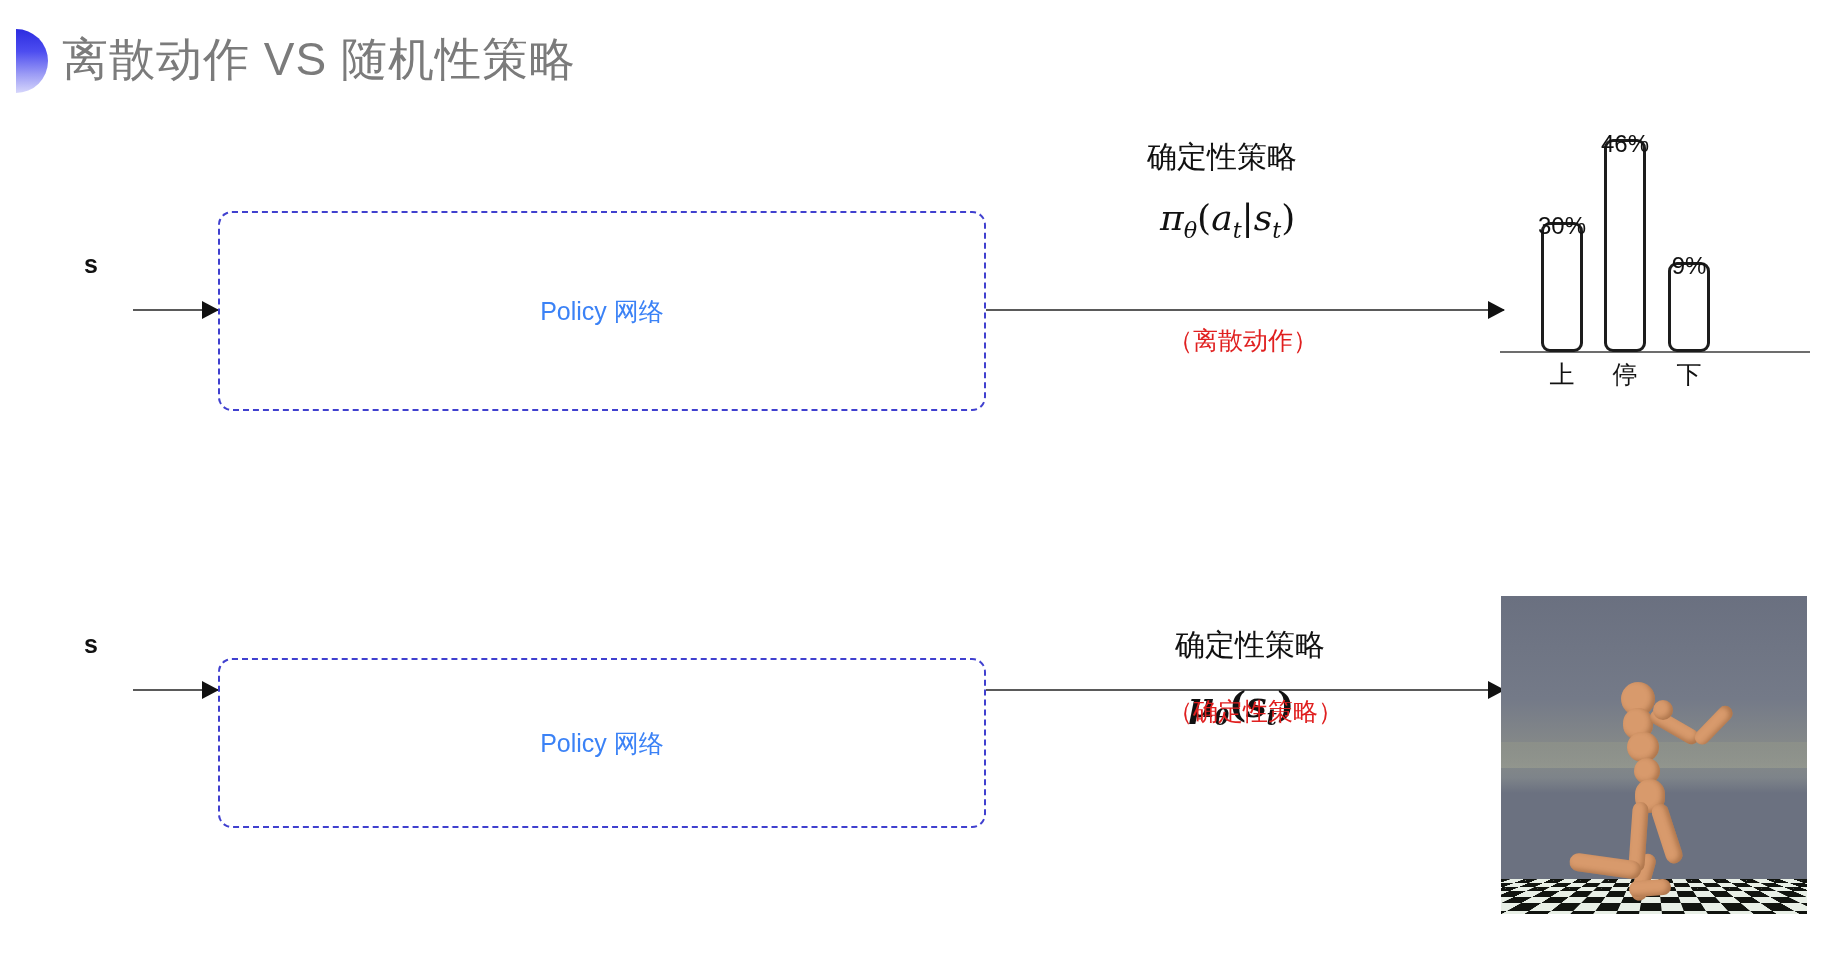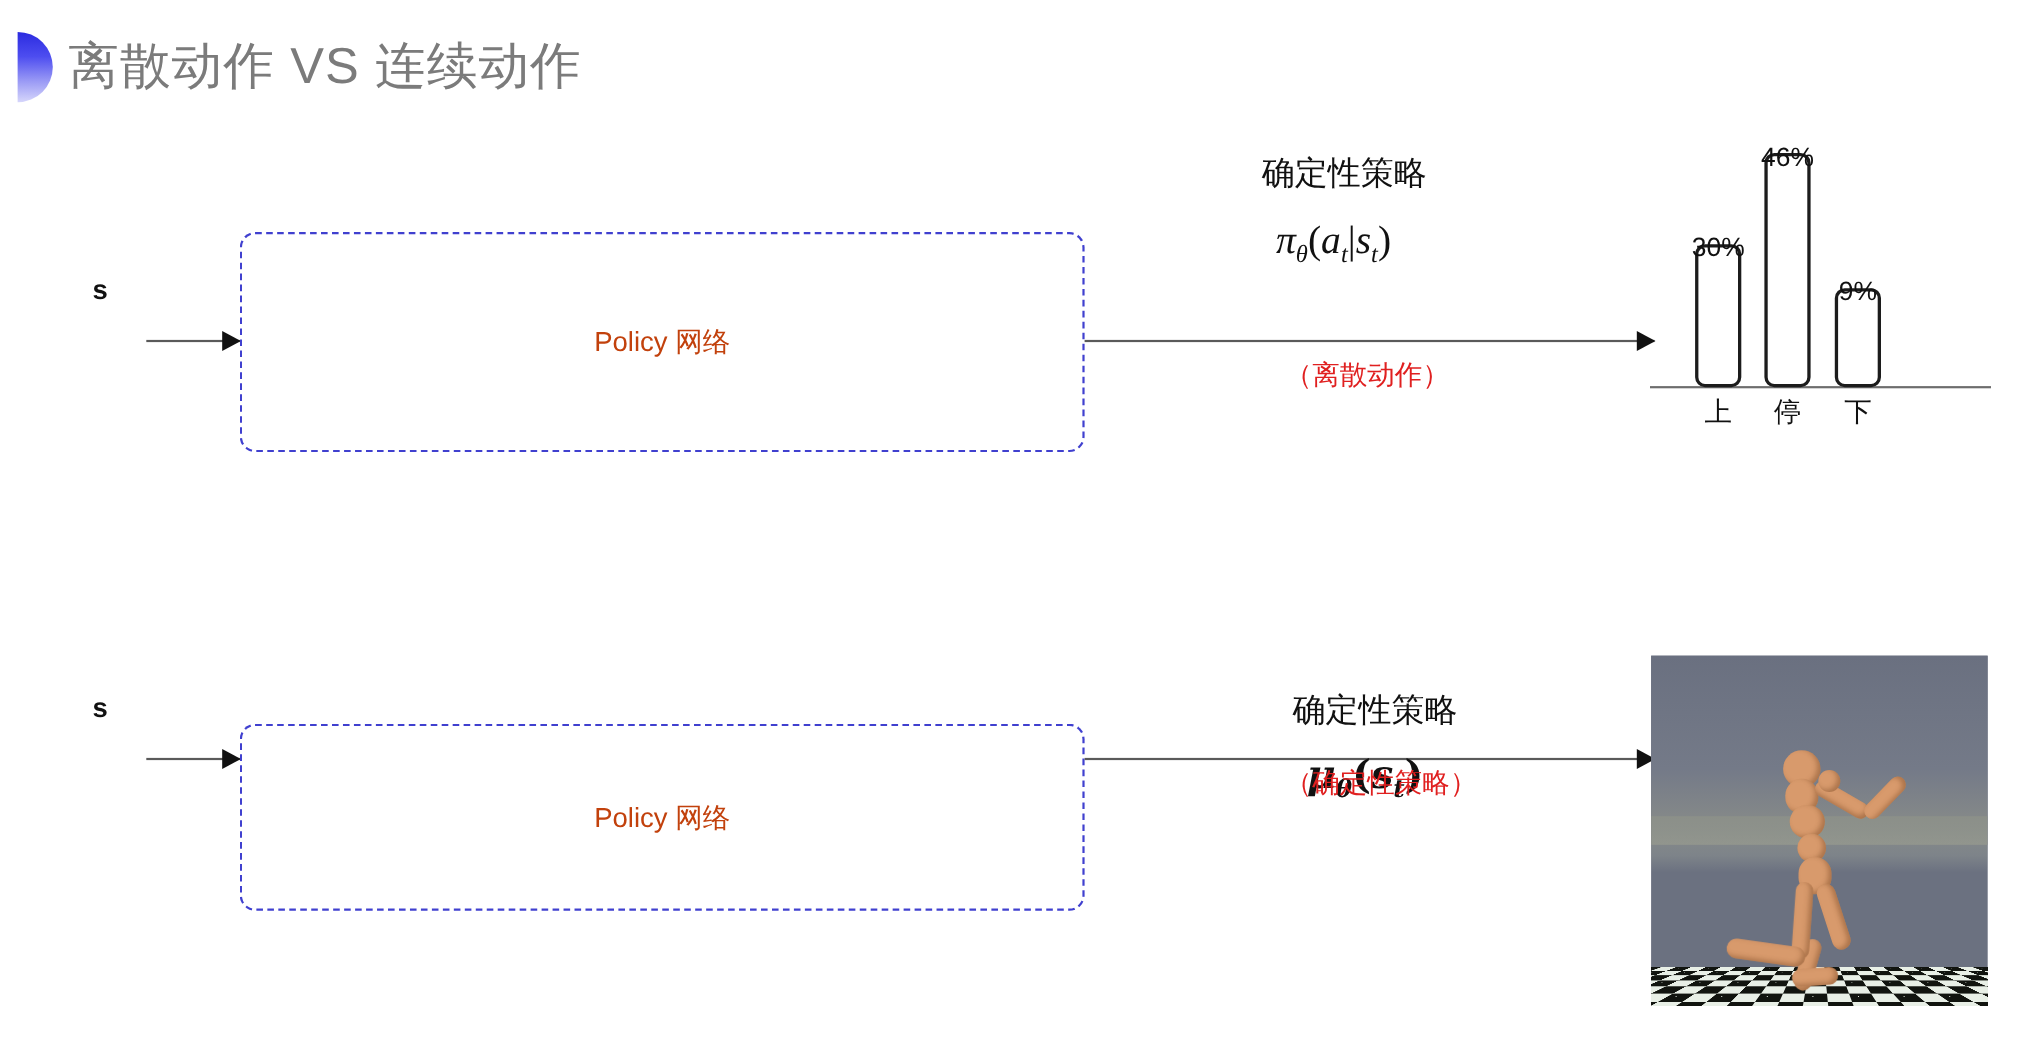--- a/index.html
+++ b/index.html
@@ -47,21 +47,21 @@
     background: transparent;
   }
   .policy-box-label {
     position: absolute;
     left: 0;
     right: 0;
     top: 50%;
     transform: translateY(-50%);
     text-align: center;
     font-size: 25px;
-    color: #c2410c;
+    color: #3b82f6;
     white-space: nowrap;
   }
 
   .state-label {
     position: absolute;
     font-size: 25px;
     font-weight: bold;
     color: #111111;
   }
 
@@ -206,34 +206,34 @@
     width: 7px; height: 966px;
     background: #ffffff;
   }
 </style>
 </head>
 <body>
 
 <div id="left-edge-band"></div>
 
 <div id="title-bullet"></div>
-<div id="page-title">离散动作 VS 连续动作</div>
+<div id="page-title">离散动作 VS 随机性策略</div>
 
 <div class="state-label" style="left:84px; top:250px;">s</div>
 <div class="arrow" style="left:133px; top:309px; width:85px;"></div>
 
 <div class="policy-box" style="left:218px; top:211px; width:768px; height:200px;">
   <div class="policy-box-label">Policy 网络</div>
 </div>
 
 <div class="arrow" style="left:986px; top:309px; width:518px;"></div>
 
 <div class="policy-name" style="left:1147px; top:137px;">确定性策略</div>
 
-<div class="policy-formula" style="left:1160px; top:197px;font-family:Liberation Serif, serif;">
+<div class="policy-formula" style="left:1160px; top:197px;">
   <span>π</span><span class="sub">θ</span><span class="up">(</span><span>a</span><span class="sub">t</span><span class="up">|</span><span>s</span><span class="sub">t</span><span class="up">)</span>
 </div>
 
 <div class="action-note" style="left:1168px; top:324px;">（离散动作）</div>
 
 <div id="bar-chart">
   <div id="chart-axis-line"></div>
 
   <div class="bar" style="left:43px; height:130px;"></div>
   <div class="bar-value" style="left:24px; top:117px;">30%</div>

